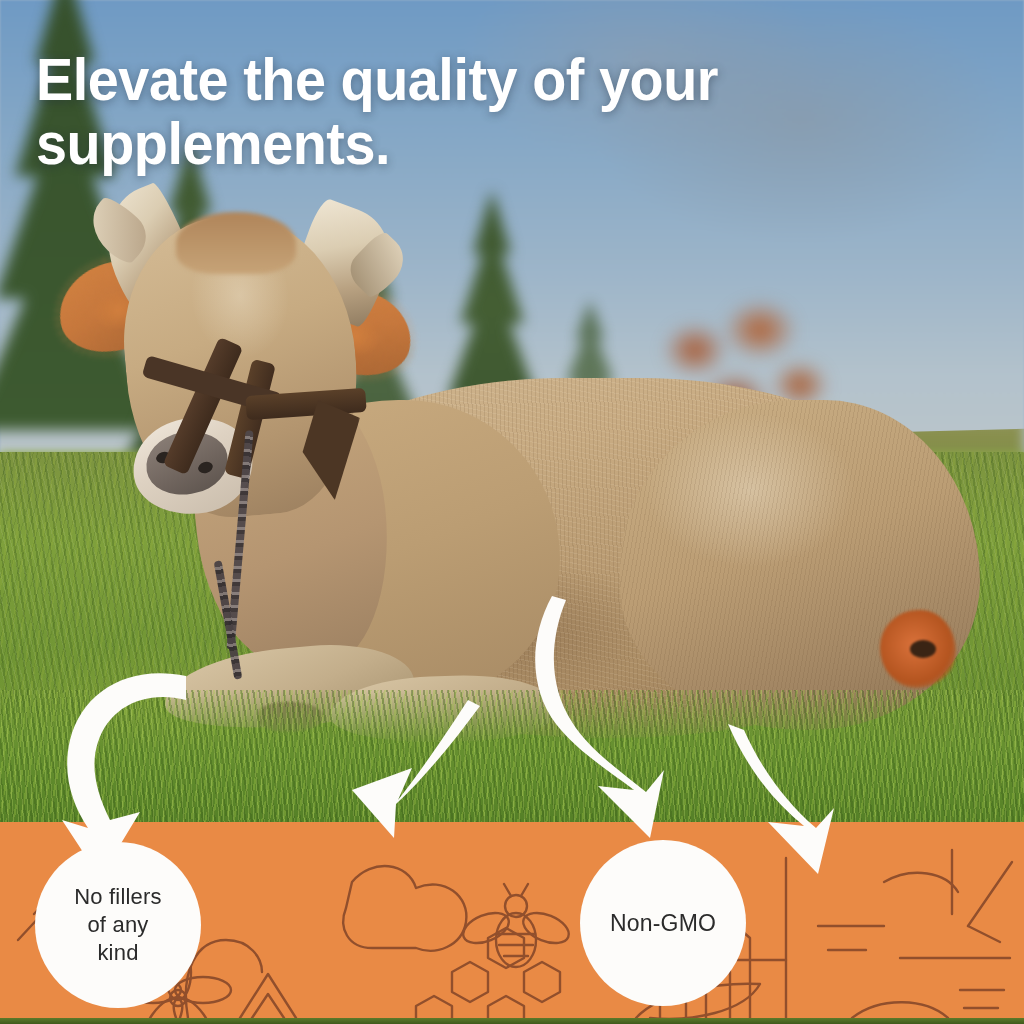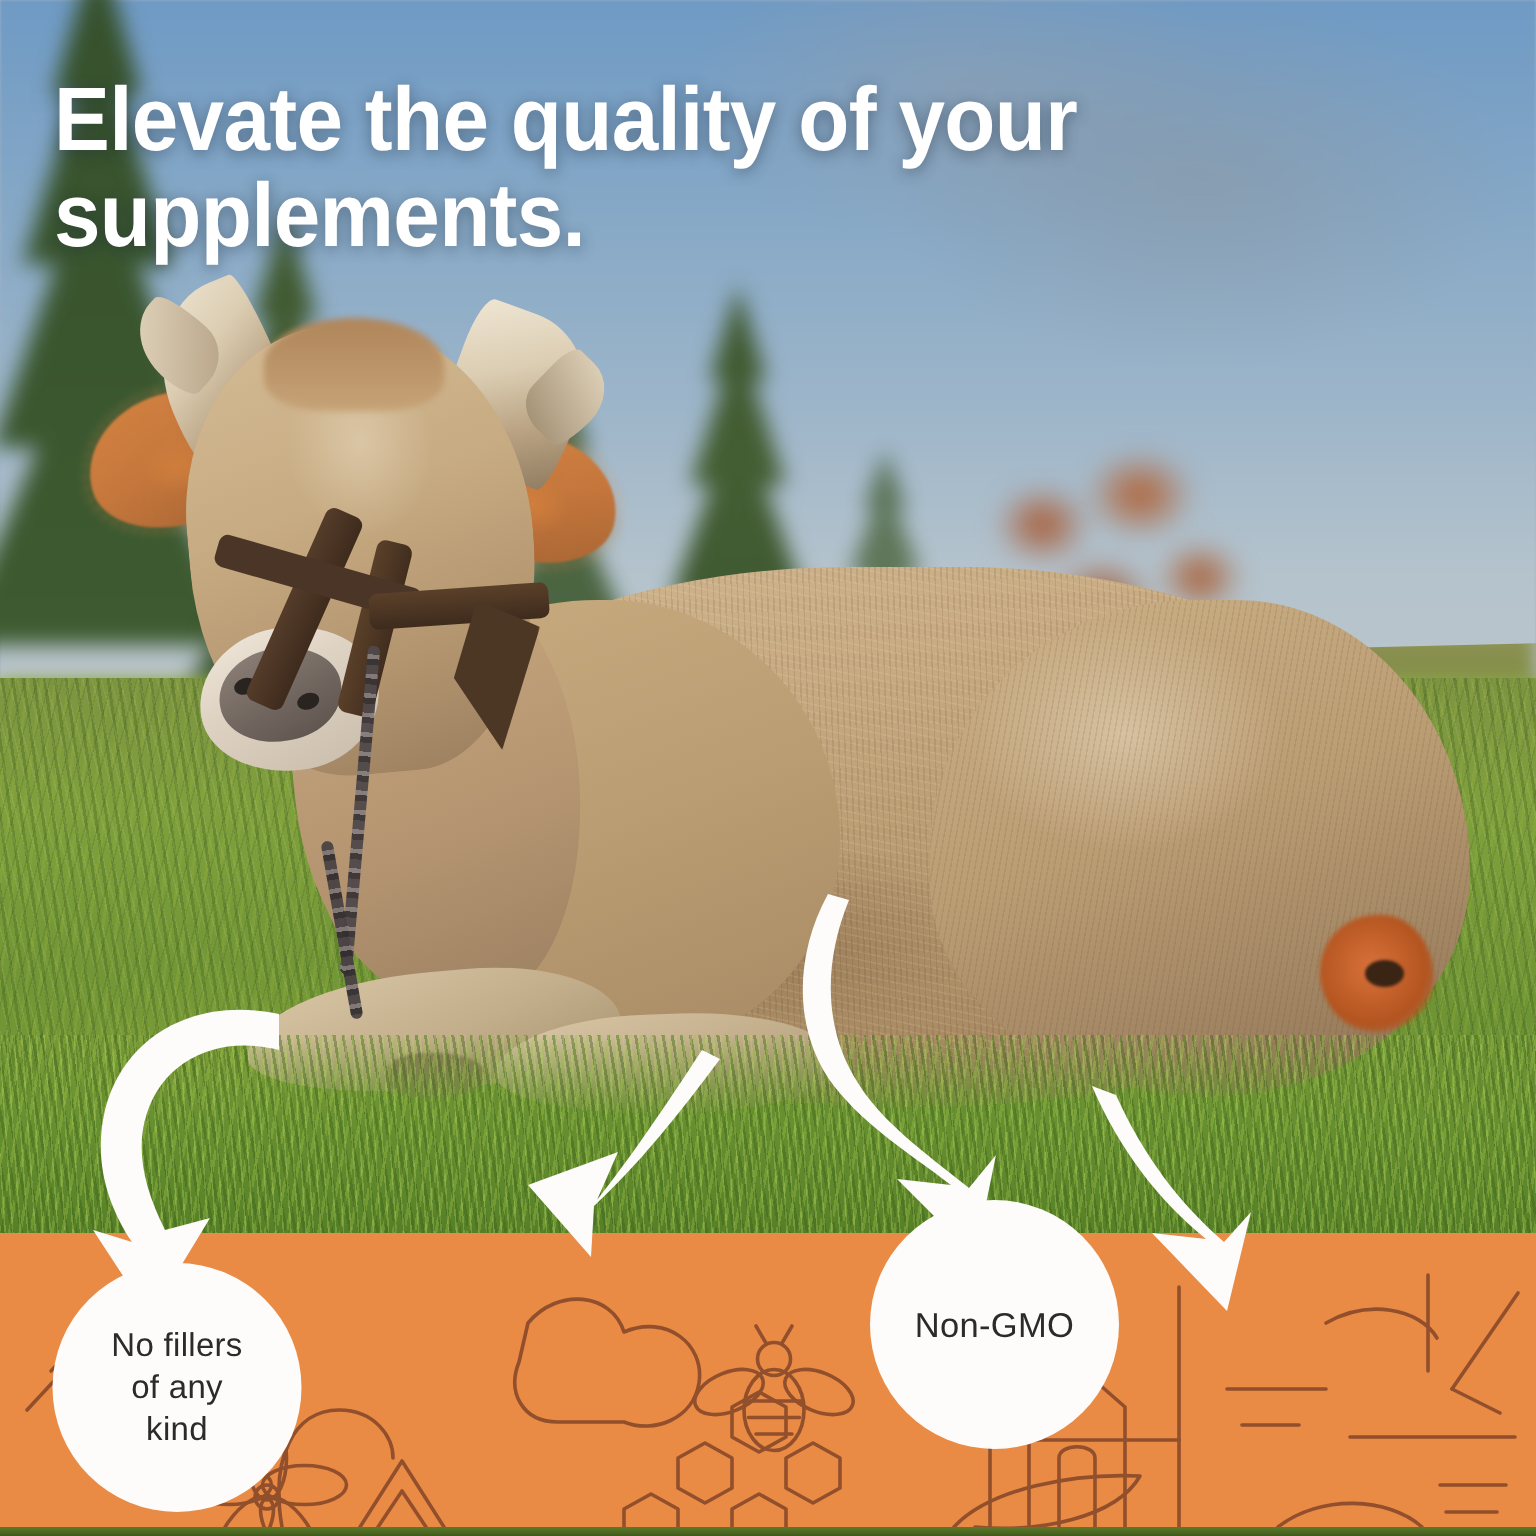--- a/index.html
+++ b/index.html
@@ -293,21 +293,21 @@
     color:#2b2b2b;
     font-family:"Liberation Sans",sans-serif;
     font-weight:400;
     font-size:22px;
     line-height:1.26;
     letter-spacing:.2px;
     padding:0 10px;
   }
   .b1{left:35px;top:842px;}
   .b2{left:290px;top:842px;}
-  .b3{left:580px;top:800px;}
+  .b3{left:580px;top:840px;}
   .b4{left:820px;top:842px;}
   .b3 span{font-size:23px;}
 </style>
 </head>
 <body>
 
 <div id="stage">
 
   <div class="photo">
     <div class="sky"></div>

